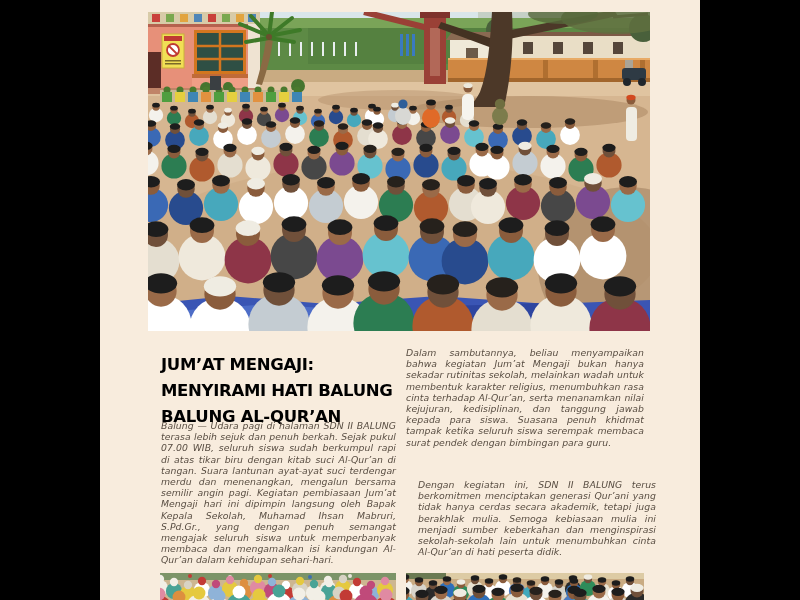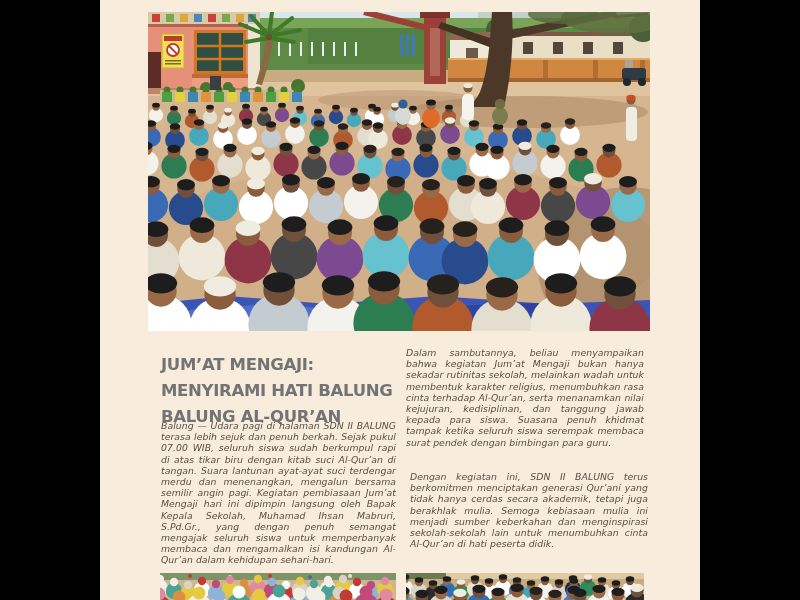--- a/index.html
+++ b/index.html
@@ -6,21 +6,21 @@
   body{width:800px;height:600px;background:#000;position:relative;overflow:hidden;
        font-family:"DejaVu Sans",sans-serif;}
   .page{position:absolute;left:100px;top:0;width:600px;height:600px;background:#f8ecdd;}
   .photo{position:absolute;overflow:hidden;background:#c9ab82;}
   .photo svg{display:block;width:100%;height:100%;}
   #photo-main{left:48px;top:12px;width:502px;height:319px;}
   #photo-bl{left:60px;top:573px;width:236px;height:27px;}
   #photo-br{left:306px;top:573px;width:238px;height:27px;}
   .headline{position:absolute;left:61px;top:352px;width:242px;
             font-weight:bold;font-size:16.5px;line-height:26px;letter-spacing:-0.3px;
-            color:#737373;}
+            color:#000000;}
   .bodytext{position:absolute;font-size:9.3px;line-height:11.2px;text-align:justify;
             color:#584d42;letter-spacing:0.05px;font-style:italic;}
   #p-left{left:61px;top:420px;width:235px;}
   #p-r1{left:306px;top:347px;width:238px;}
   #p-r2{left:306px;top:467px;width:238px;}
 </style>
 </head>
 <body>
 
 <div class="page">
@@ -470,21 +470,21 @@
   </div>
 
   <h1 class="headline" style="margin:0;">
     <div>JUM’AT MENGAJI:</div>
     <div>MENYIRAMI HATI BALUNG</div>
     <div>BALUNG AL-QUR’AN</div>
   </h1>
 
   <p class="bodytext" id="p-left" style="margin:0;">Balung — Udara pagi di halaman SDN II BALUNG terasa lebih sejuk dan penuh berkah. Sejak pukul 07.00 WIB, seluruh siswa sudah berkumpul rapi di atas tikar biru dengan kitab suci Al-Qur’an di tangan. Suara lantunan ayat-ayat suci terdengar merdu dan menenangkan, mengalun bersama semilir angin pagi. Kegiatan pembiasaan Jum’at Mengaji hari ini dipimpin langsung oleh Bapak Kepala Sekolah, Muhamad Ihsan Mabruri, S.Pd.Gr., yang dengan penuh semangat mengajak seluruh siswa untuk memperbanyak membaca dan mengamalkan isi kandungan Al-Qur’an dalam kehidupan sehari-hari.</p>
   <p class="bodytext" id="p-r1" style="margin:0;">Dalam sambutannya, beliau menyampaikan bahwa kegiatan Jum’at Mengaji bukan hanya sekadar rutinitas sekolah, melainkan wadah untuk membentuk karakter religius, menumbuhkan rasa cinta terhadap Al-Qur’an, serta menanamkan nilai kejujuran, kedisiplinan, dan tanggung jawab kepada para siswa. Suasana penuh khidmat tampak ketika seluruh siswa serempak membaca surat pendek dengan bimbingan para guru.</p>
-  <p class="bodytext" id="p-r2" style="margin:4px;">Dengan kegiatan ini, SDN II BALUNG terus berkomitmen menciptakan generasi Qur’ani yang tidak hanya cerdas secara akademik, tetapi juga berakhlak mulia. Semoga kebiasaan mulia ini menjadi sumber keberkahan dan menginspirasi sekolah-sekolah lain untuk menumbuhkan cinta Al-Qur’an di hati peserta didik.</p>
+  <p class="bodytext" id="p-r2" style="margin:12px;">Dengan kegiatan ini, SDN II BALUNG terus berkomitmen menciptakan generasi Qur’ani yang tidak hanya cerdas secara akademik, tetapi juga berakhlak mulia. Semoga kebiasaan mulia ini menjadi sumber keberkahan dan menginspirasi sekolah-sekolah lain untuk menumbuhkan cinta Al-Qur’an di hati peserta didik.</p>
 
   <div class="photo" id="photo-bl">
     <svg viewBox="0 0 236 27" preserveAspectRatio="none">
       <rect x="0" y="0" width="236" height="27" fill="#cdb691"></rect>
       <rect x="0" y="0" width="236" height="7" fill="#7c9468"></rect>
       <circle cx="30" cy="3" r="2" fill="#c23b35"></circle>
         <circle cx="70" cy="4" r="2" fill="#e8e4da"></circle>
       <circle cx="110" cy="3" r="2" fill="#c23b35"></circle>
         <circle cx="150" cy="4" r="2" fill="#3f6fae"></circle>
       <circle cx="190" cy="3" r="2" fill="#e8e4da"></circle>

